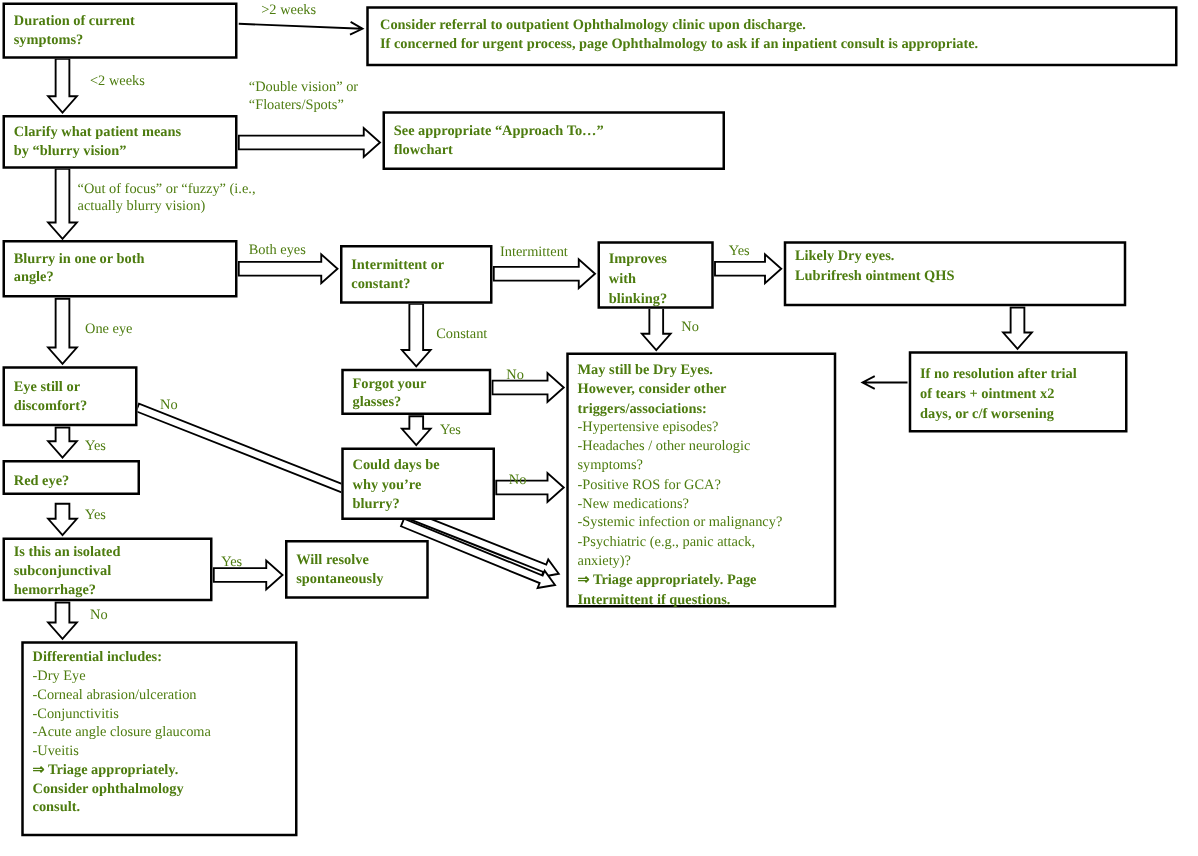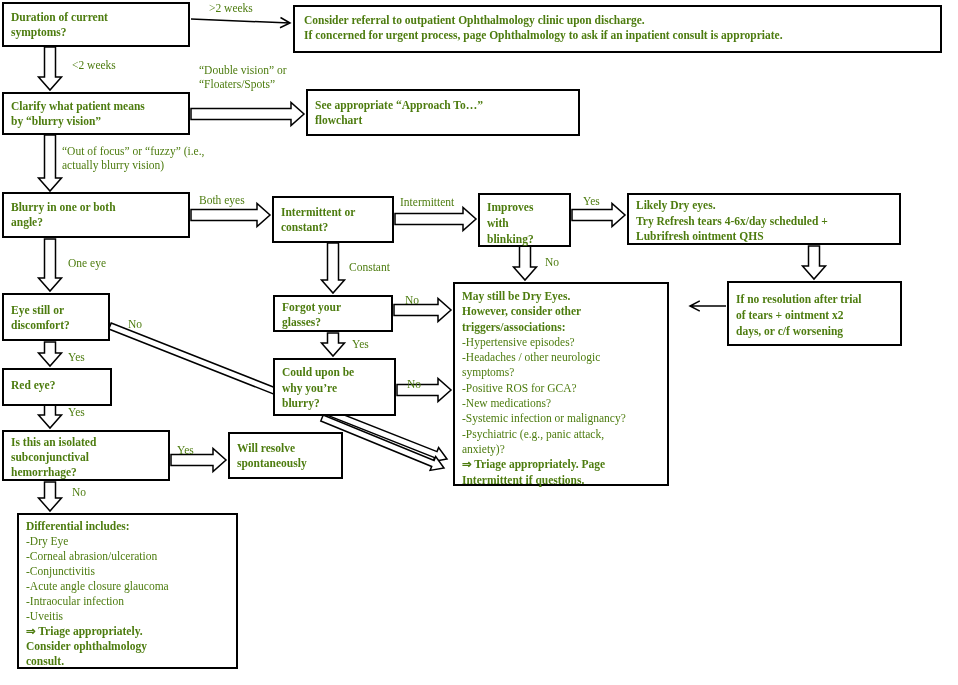--- a/index.html
+++ b/index.html
@@ -71,21 +71,20 @@
   </div>
 
   <div class="box" style="left:478px;top:193px;width:93px;height:54px;line-height:16px;padding-top:4px">
     <div>Improves</div>
     <div>with</div>
     <div>blinking?</div>
   </div>
 
   <div class="box" style="left:627px;top:193px;width:274px;height:52px;padding-top:3px;line-height:15.5px">
     <div>Likely Dry eyes.</div>
-    <div>Try Refresh tears 4-6x/day scheduled +</div>
     <div>Lubrifresh ointment QHS</div>
   </div>
 
   <div class="box" style="left:727px;top:281px;width:175px;height:65px;padding-top:8px;line-height:16px">
     <div>If no resolution after trial</div>
     <div>of tears + ointment x2</div>
     <div>days, or c/f worsening</div>
   </div>
 
   <div class="box" style="left:453px;top:282px;width:216px;height:204px;line-height:15.3px">
@@ -103,52 +102,51 @@
     <div>⇒ Triage appropriately. Page</div>
     <div>Intermittent if questions.</div>
   </div>
 
   <div class="box" style="left:273px;top:295px;width:120px;height:37px;padding-top:3px">
     <div>Forgot your</div>
     <div>glasses?</div>
   </div>
 
   <div class="box" style="left:273px;top:358px;width:123px;height:58px;line-height:15.5px">
-    <div>Could upon be</div>
+    <div>Could days be</div>
     <div>why you’re</div>
     <div>blurry?</div>
   </div>
 
   <div class="box" style="left:2px;top:293px;width:108px;height:48px;padding-top:8px">
     <div>Eye still or</div>
     <div>discomfort?</div>
   </div>
 
-  <div class="box" style="left:2px;top:368px;width:110px;height:38px;padding-top:8px">
+  <div class="box" style="left:2px;top:368px;width:110px;height:28px;padding-top:8px">
     <div>Red eye?</div>
   </div>
 
   <div class="box" style="left:2px;top:430px;width:168px;height:51px;padding-top:3px">
     <div>Is this an isolated</div>
     <div>subconjunctival</div>
     <div>hemorrhage?</div>
   </div>
 
   <div class="box" style="left:228px;top:432px;width:115px;height:47px;padding-top:7px">
     <div>Will resolve</div>
     <div>spontaneously</div>
   </div>
 
   <div class="box" style="left:17px;top:513px;width:221px;height:156px;padding-top:4px">
     <div>Differential includes:</div>
     <div class="r">-Dry Eye</div>
     <div class="r">-Corneal abrasion/ulceration</div>
     <div class="r">-Conjunctivitis</div>
     <div class="r">-Acute angle closure glaucoma</div>
-    <div class="r">-Intraocular infection</div>
     <div class="r">-Uveitis</div>
     <div>⇒ Triage appropriately.</div>
     <div>Consider ophthalmology</div>
     <div>consult.</div>
   </div>
 
   <span class="lbl" style="left:209px;top:1px">&gt;2 weeks</span>
   <span class="lbl" style="left:72px;top:58px">&lt;2 weeks</span>
   <div class="lbl" style="left:199px;top:63px">
     <div>“Double vision” or</div>

